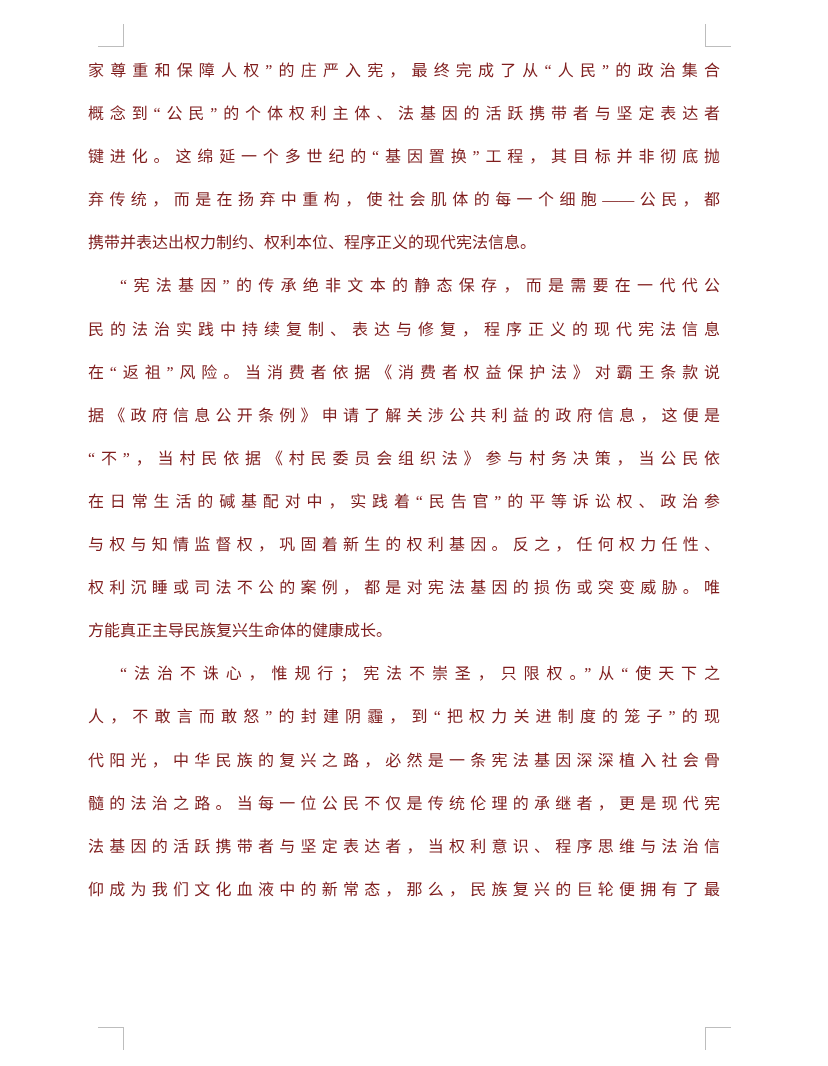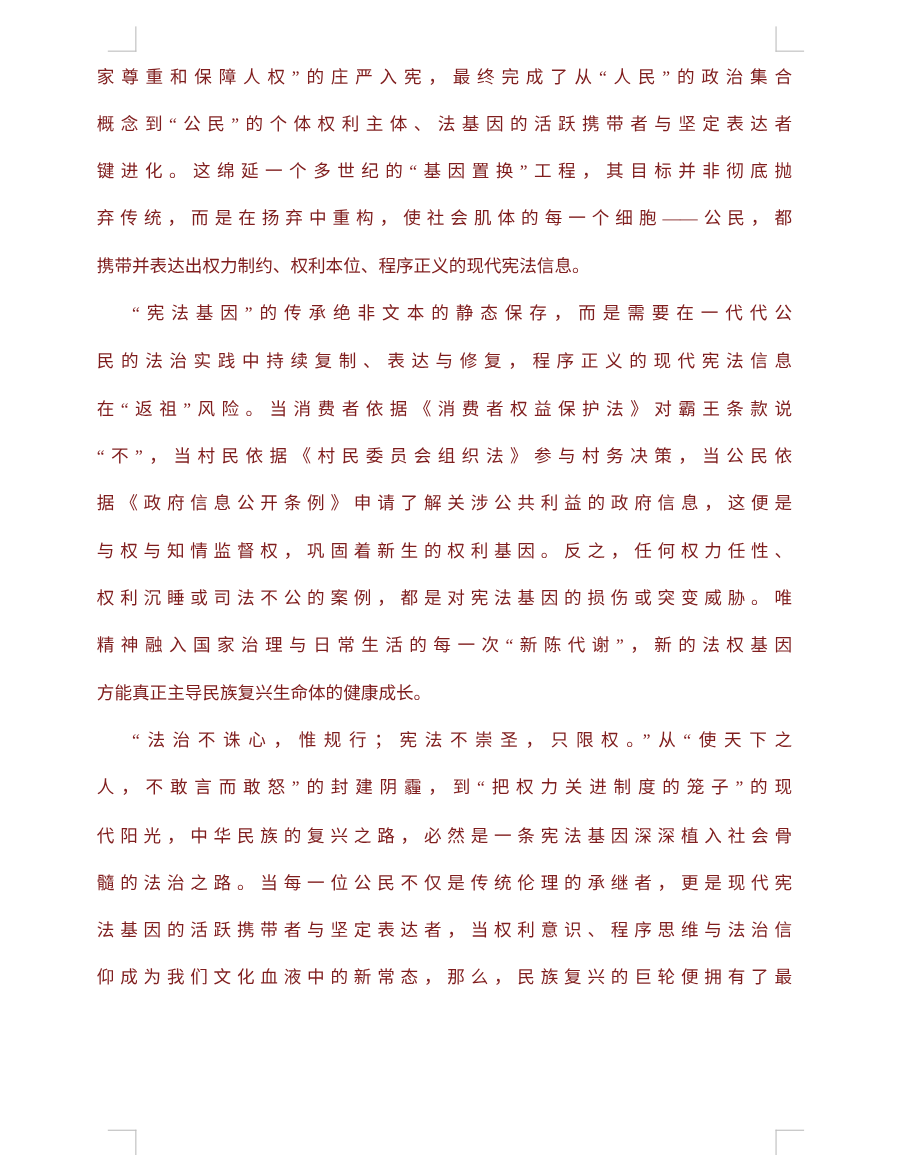--- a/index.html
+++ b/index.html
@@ -63,25 +63,25 @@
         <div class="line">家尊重和保障人权”的庄严入宪，最终完成了从“人民”的政治集合</div>
         <div class="line">概念到“公民”的个体权利主体、法基因的活跃携带者与坚定表达者</div>
         <div class="line">键进化。这绵延一个多世纪的“基因置换”工程，其目标并非彻底抛</div>
         <div class="line">弃传统，而是在扬弃中重构，使社会肌体的每一个细胞——公民，都</div>
         <div class="line para-end">携带并表达出权力制约、权利本位、程序正义的现代宪法信息。</div>
       </div>
       <div class="paragraph">
         <div class="line indent">“宪法基因”的传承绝非文本的静态保存，而是需要在一代代公</div>
         <div class="line">民的法治实践中持续复制、表达与修复，程序正义的现代宪法信息</div>
         <div class="line">在“返祖”风险。当消费者依据《消费者权益保护法》对霸王条款说</div>
+        <div class="line">据《政府信息公开条例》申请了解关涉公共利益的政府信息，这便是</div>
         <div class="line">“不”，当村民依据《村民委员会组织法》参与村务决策，当公民依</div>
-        <div class="line">据《政府信息公开条例》申请了解关涉公共利益的政府信息，这便是</div>
+        <div class="line">在日常生活的碱基配对中，实践着“民告官”的平等诉讼权、政治参</div>
         <div class="line">与权与知情监督权，巩固着新生的权利基因。反之，任何权力任性、</div>
         <div class="line">权利沉睡或司法不公的案例，都是对宪法基因的损伤或突变威胁。唯</div>
-        <div class="line">精神融入国家治理与日常生活的每一次“新陈代谢”，新的法权基因</div>
         <div class="line para-end">方能真正主导民族复兴生命体的健康成长。</div>
       </div>
       <div class="paragraph">
         <div class="line indent">“法治不诛心，惟规行；宪法不崇圣，只限权。”从“使天下之</div>
         <div class="line">人，不敢言而敢怒”的封建阴霾，到“把权力关进制度的笼子”的现</div>
         <div class="line">代阳光，中华民族的复兴之路，必然是一条宪法基因深深植入社会骨</div>
         <div class="line">髓的法治之路。当每一位公民不仅是传统伦理的承继者，更是现代宪</div>
         <div class="line">法基因的活跃携带者与坚定表达者，当权利意识、程序思维与法治信</div>
         <div class="line">仰成为我们文化血液中的新常态，那么，民族复兴的巨轮便拥有了最</div>
       </div>

